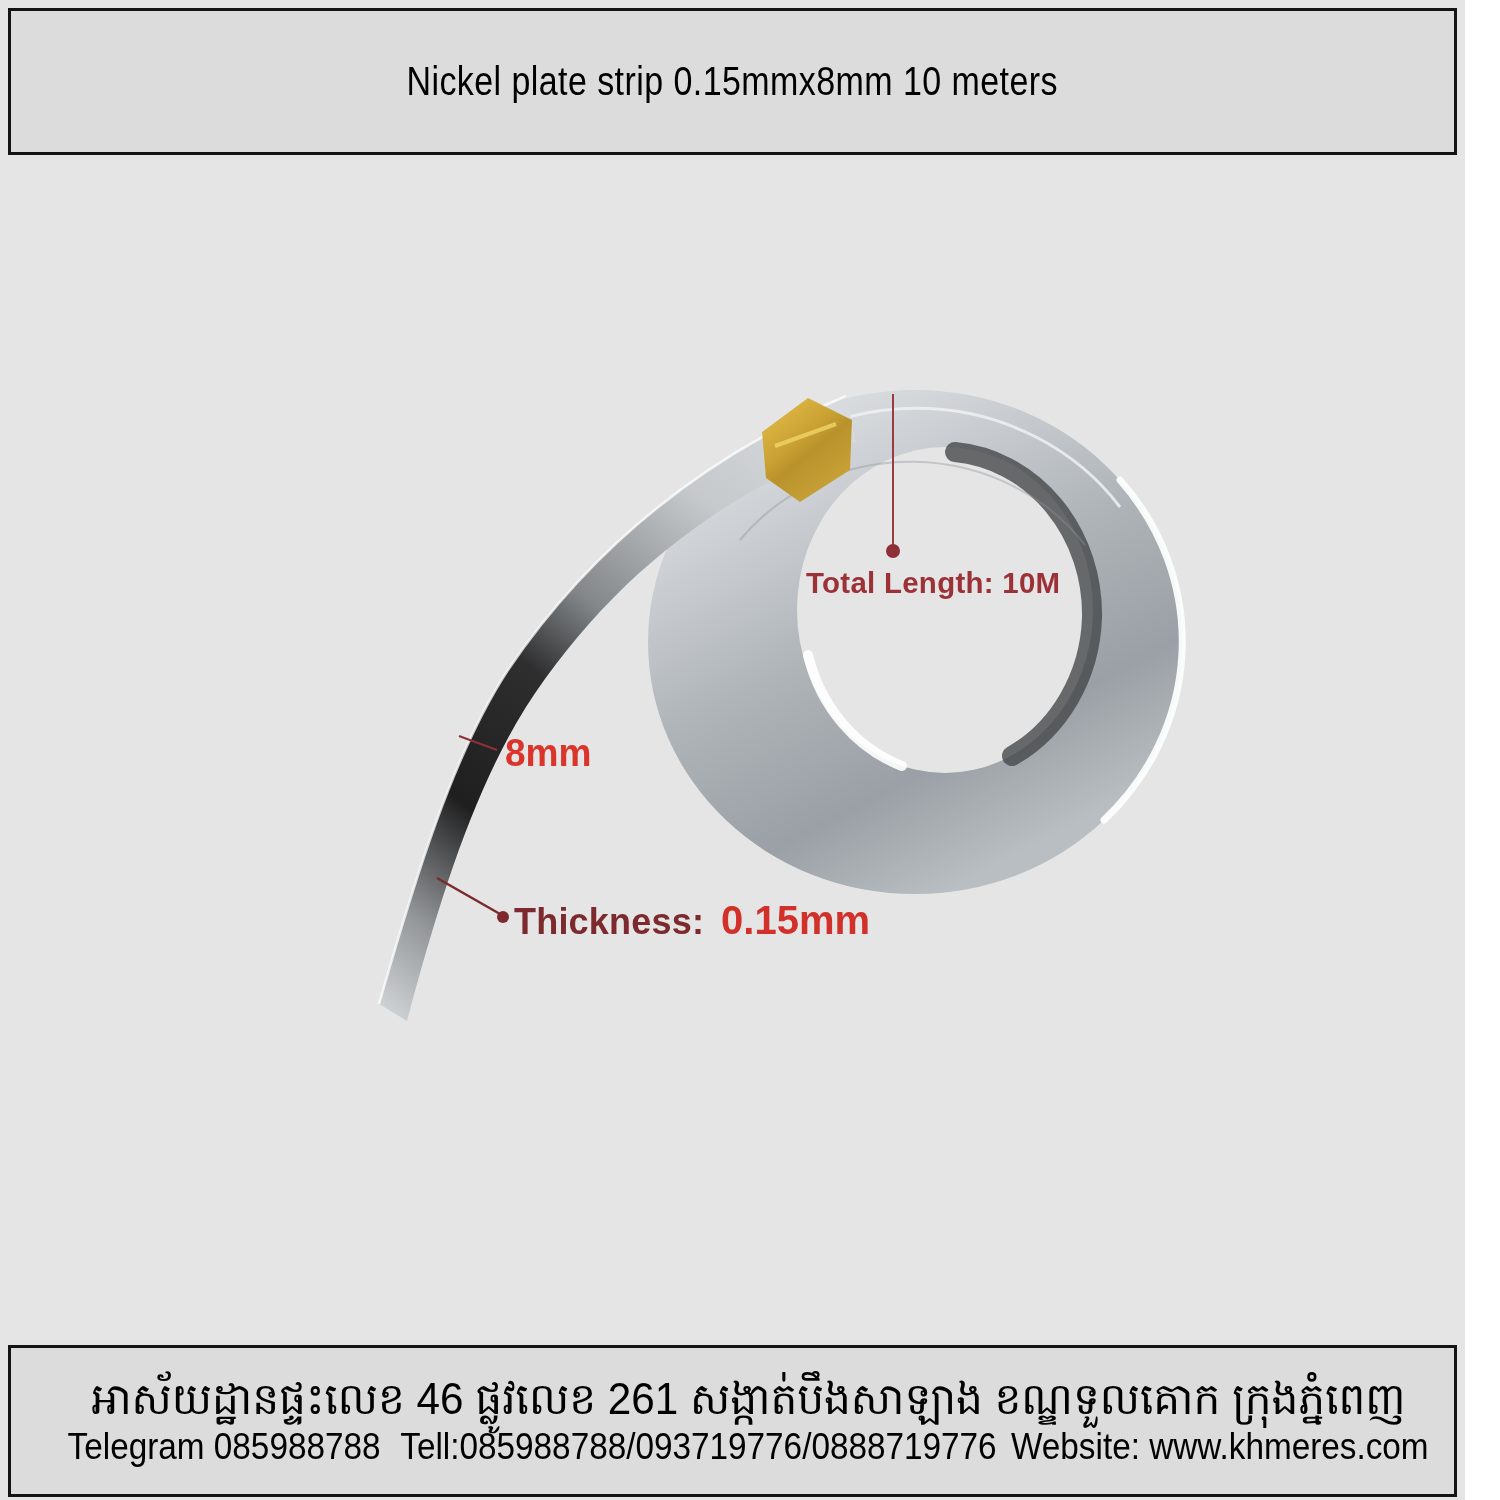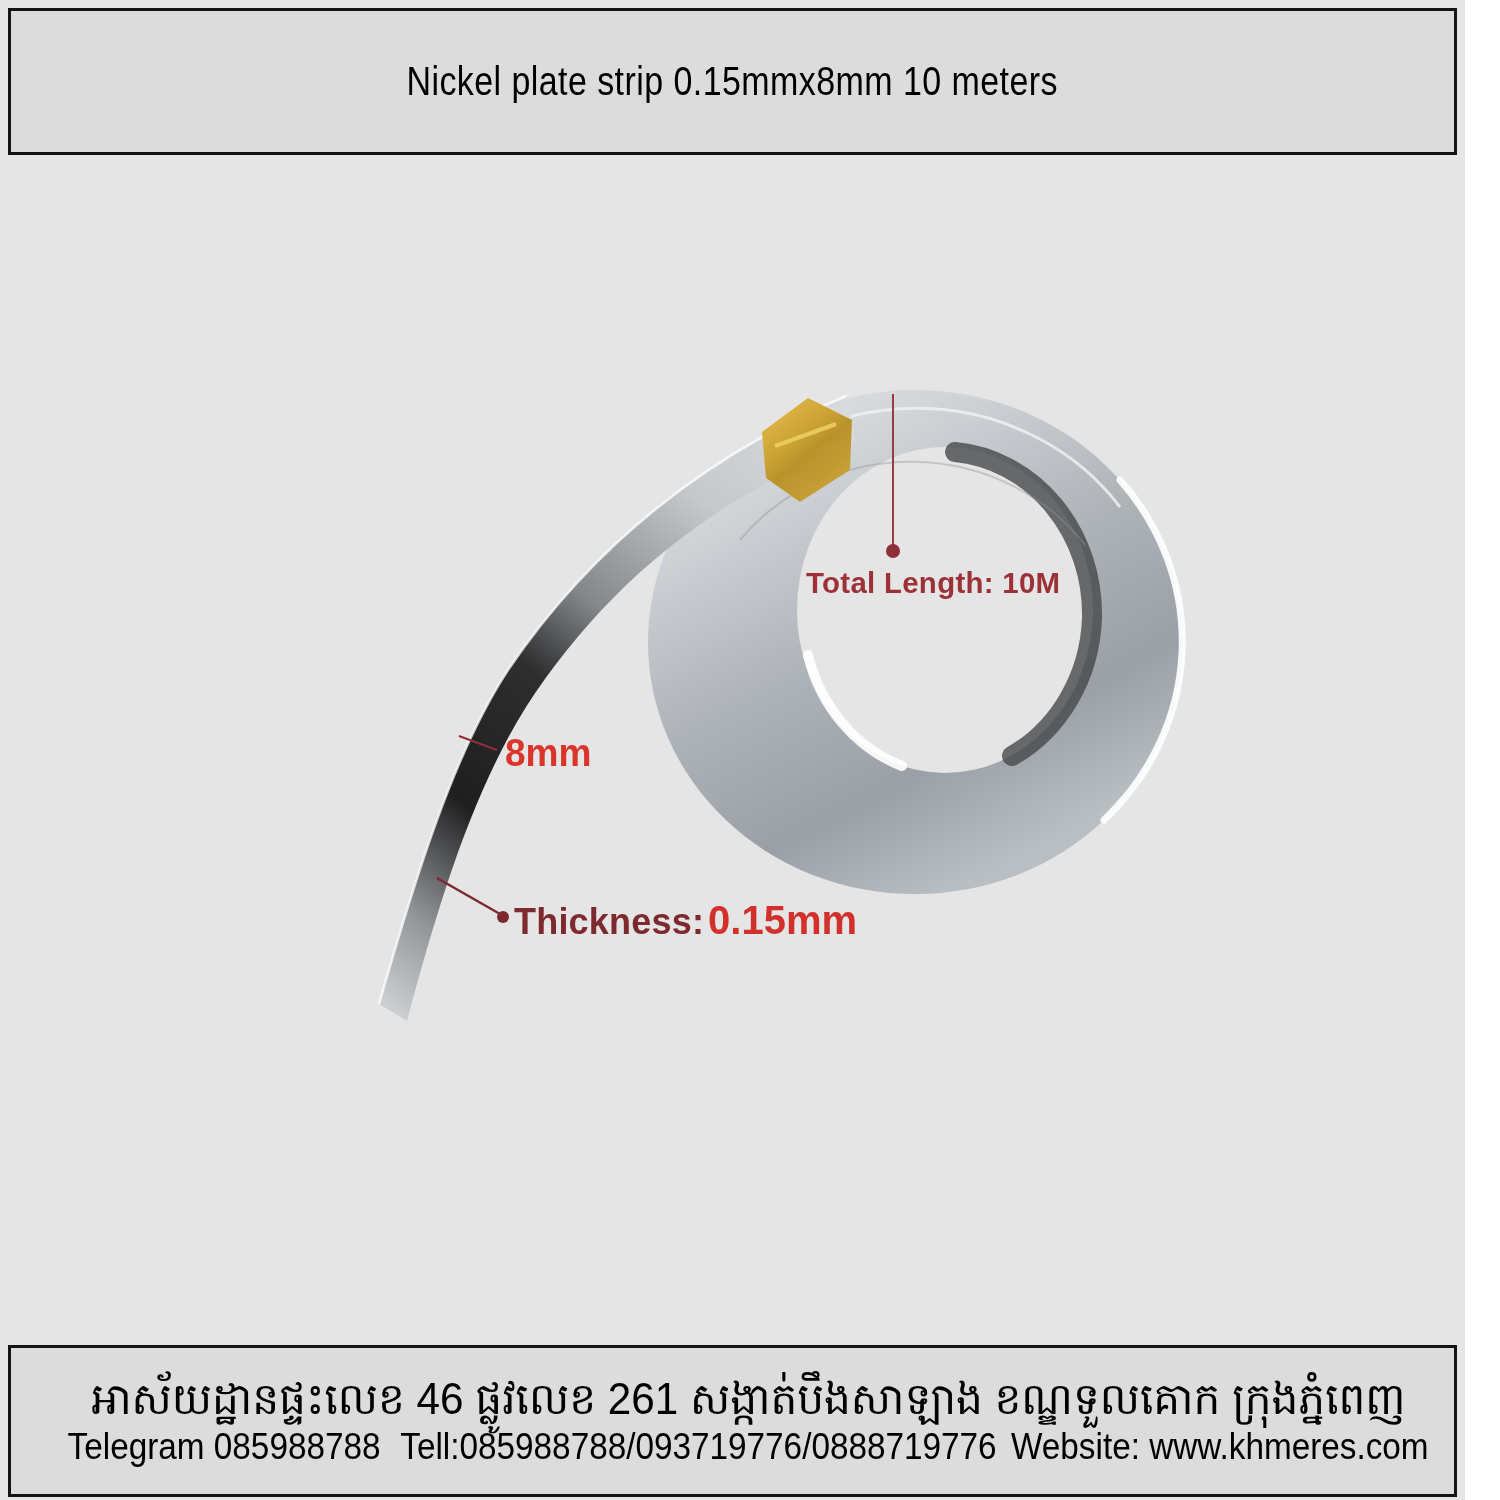--- a/index.html
+++ b/index.html
@@ -44,21 +44,21 @@
     left:505px;top:731px;font-size:39px;color:#db352b;
     transform:scaleX(0.95);transform-origin:left top;
   }
   .anno-thickness{
     left:514px;top:898px;display:flex;align-items:baseline;
   }
   .anno-thickness .t-label{
     font-size:36px;color:#7d2a2e;font-weight:700;letter-spacing:0.2px;
   }
   .anno-thickness .t-value{
-    font-size:40px;color:#d2302a;font-weight:700;margin-left:4px;
+    font-size:40px;color:#d2302a;font-weight:700;margin-left:17px;
   }
 </style>
 </head>
 <body>
 
 <div class="canvas">
 
   <div class="banner top">
     <div class="title-text">Nickel plate strip 0.15mmx8mm 10 meters</div>
   </div>

